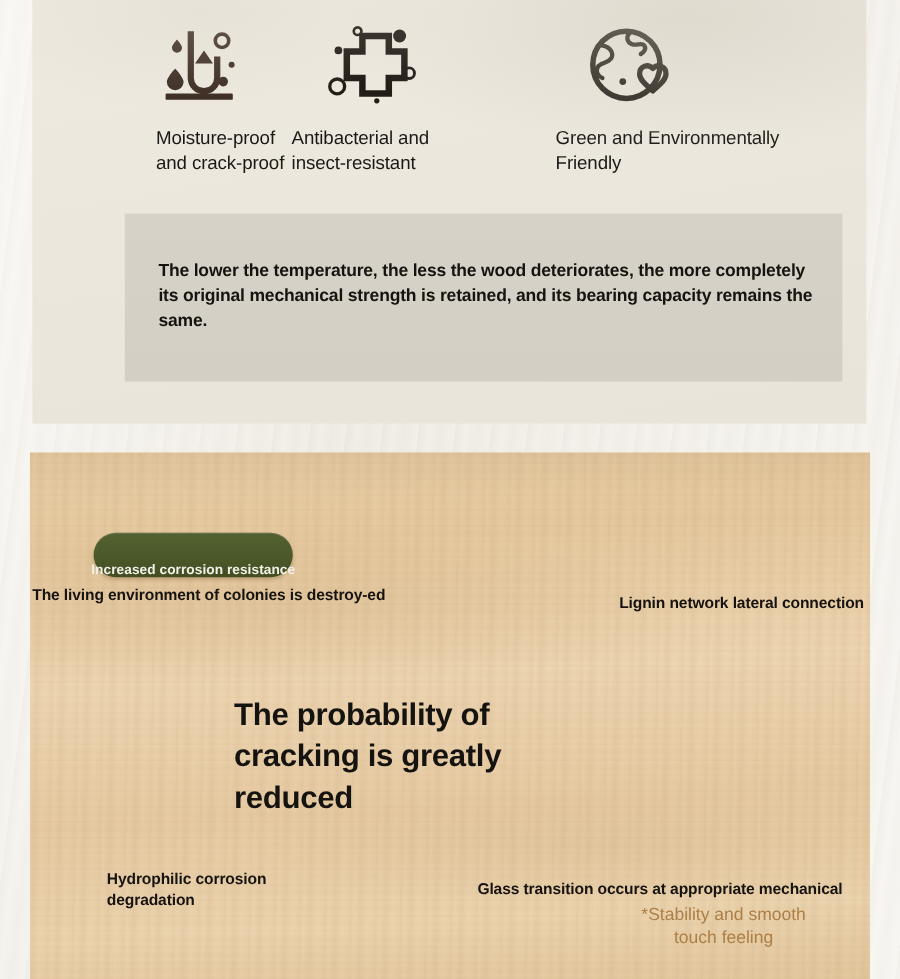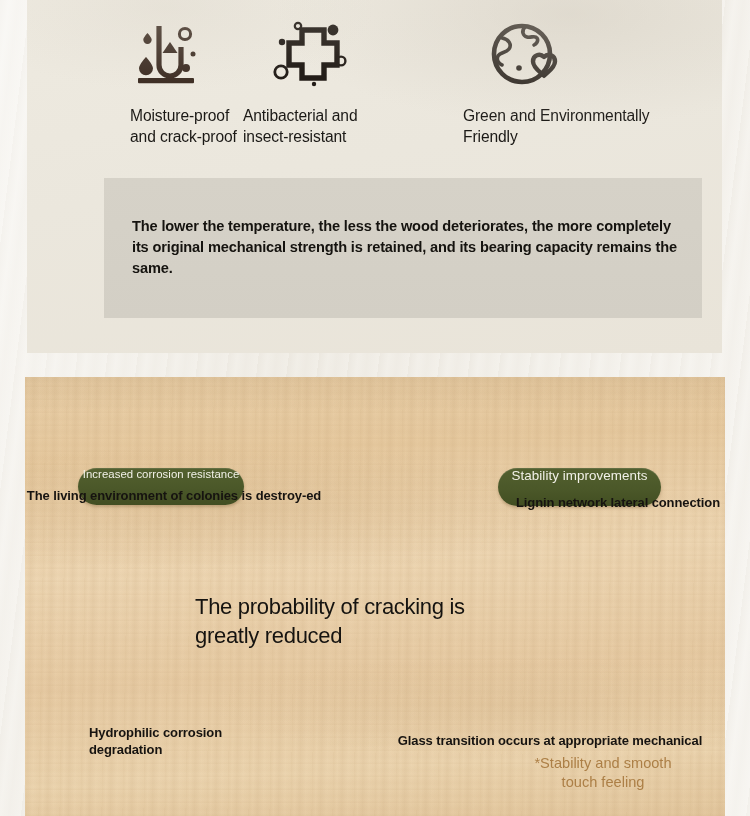--- a/index.html
+++ b/index.html
@@ -131,31 +131,30 @@
       linear-gradient(180deg, rgba(120,80,35,0.07) 0%, rgba(120,80,35,0) 8%),
       radial-gradient(ellipse 500px 90px at 30% 30%, rgba(176,136,86,0.13), rgba(176,136,86,0) 72%),
       radial-gradient(ellipse 430px 70px at 70% 75%, rgba(176,136,86,0.10), rgba(176,136,86,0) 72%);
     pointer-events: none;
   }
 
   
   .pill {
     position: absolute;
     display: flex;
-    align-items: flex-start;
+    align-items: flex-end;
     justify-content: center;
     border-radius: 22px;
     background: linear-gradient(180deg, #53602f 0%, #4b5829 55%, #424e22 100%);
     color: #f2f1e8;
     font-size: 11.4px;
-    font-weight: 400;
+    font-weight: 700;
     letter-spacing: 0.05px;
     box-shadow: 0 2px 3px rgba(90,60,20,0.28), inset 0 1px 0 rgba(255,255,255,0.10);
     white-space: nowrap;
-    margin-top: 24px;
   }
   .pill.lg { font-size: 13.4px; }
 
   
   .node-caption {
     position: absolute;
     font-weight: 700;
     color: #161310;
     font-size: 13px;
     line-height: 1.33;
@@ -167,24 +166,24 @@
     font-weight: 400;
     font-size: 14.6px;
     line-height: 1.3;
     text-align: center;
   }
 
   
   #headline {
     position: absolute;
     left: 195px;
-    top: 592px;
+    top: 578px;
     width: 300px;
-    font-size: 22px;
-    font-weight: 400;
+    font-size: 26px;
+    font-weight: 700;
     line-height: 1.32;
     color: #151310;
     letter-spacing: -0.3px;
   }
 </style>
 </head>
 <body>
 
 <div id="page">
 
@@ -262,23 +261,20 @@
 
   <section id="wood-panel">
 
     <div class="pill" style="left:53px; top:67px; width:166px; height:37px;">
       <span>Increased corrosion resistance</span>
     </div>
     <div class="node-caption" style="left:-11px; top:110px; width:320px; text-align:center;">
       <span>The living environment of colonies is destroy-ed</span>
     </div>
 
-    <div class="pill lg" style="left:473px; top:67px; width:163px; height:38px;">
-      <span>Stability improvements</span>
-    </div>
     <div class="node-caption" style="left:415px; top:117px; width:280px; text-align:right;">
       <span>Lignin network lateral connection</span>
     </div>
 
     <div class="node-caption" style="left:64px; top:347px; width:200px;">
       <span>Hydrophilic corrosion degradation</span>
     </div>
 
     <div class="node-caption" style="left:345px; top:355px; width:360px; text-align:center;">
       <span>Glass transition occurs at appropriate mechanical</span>

